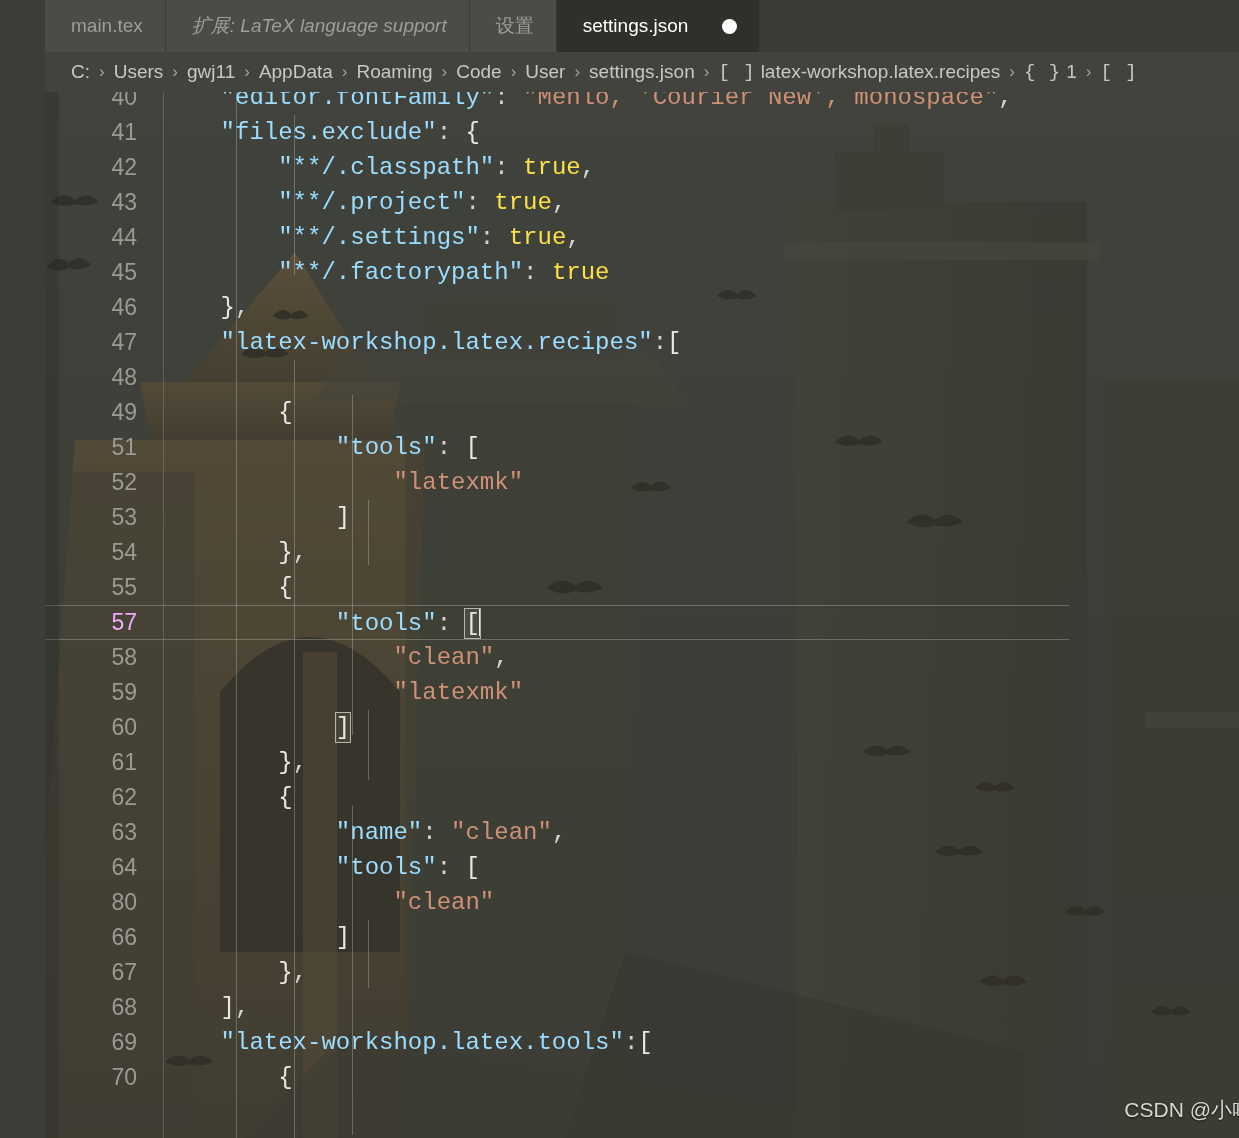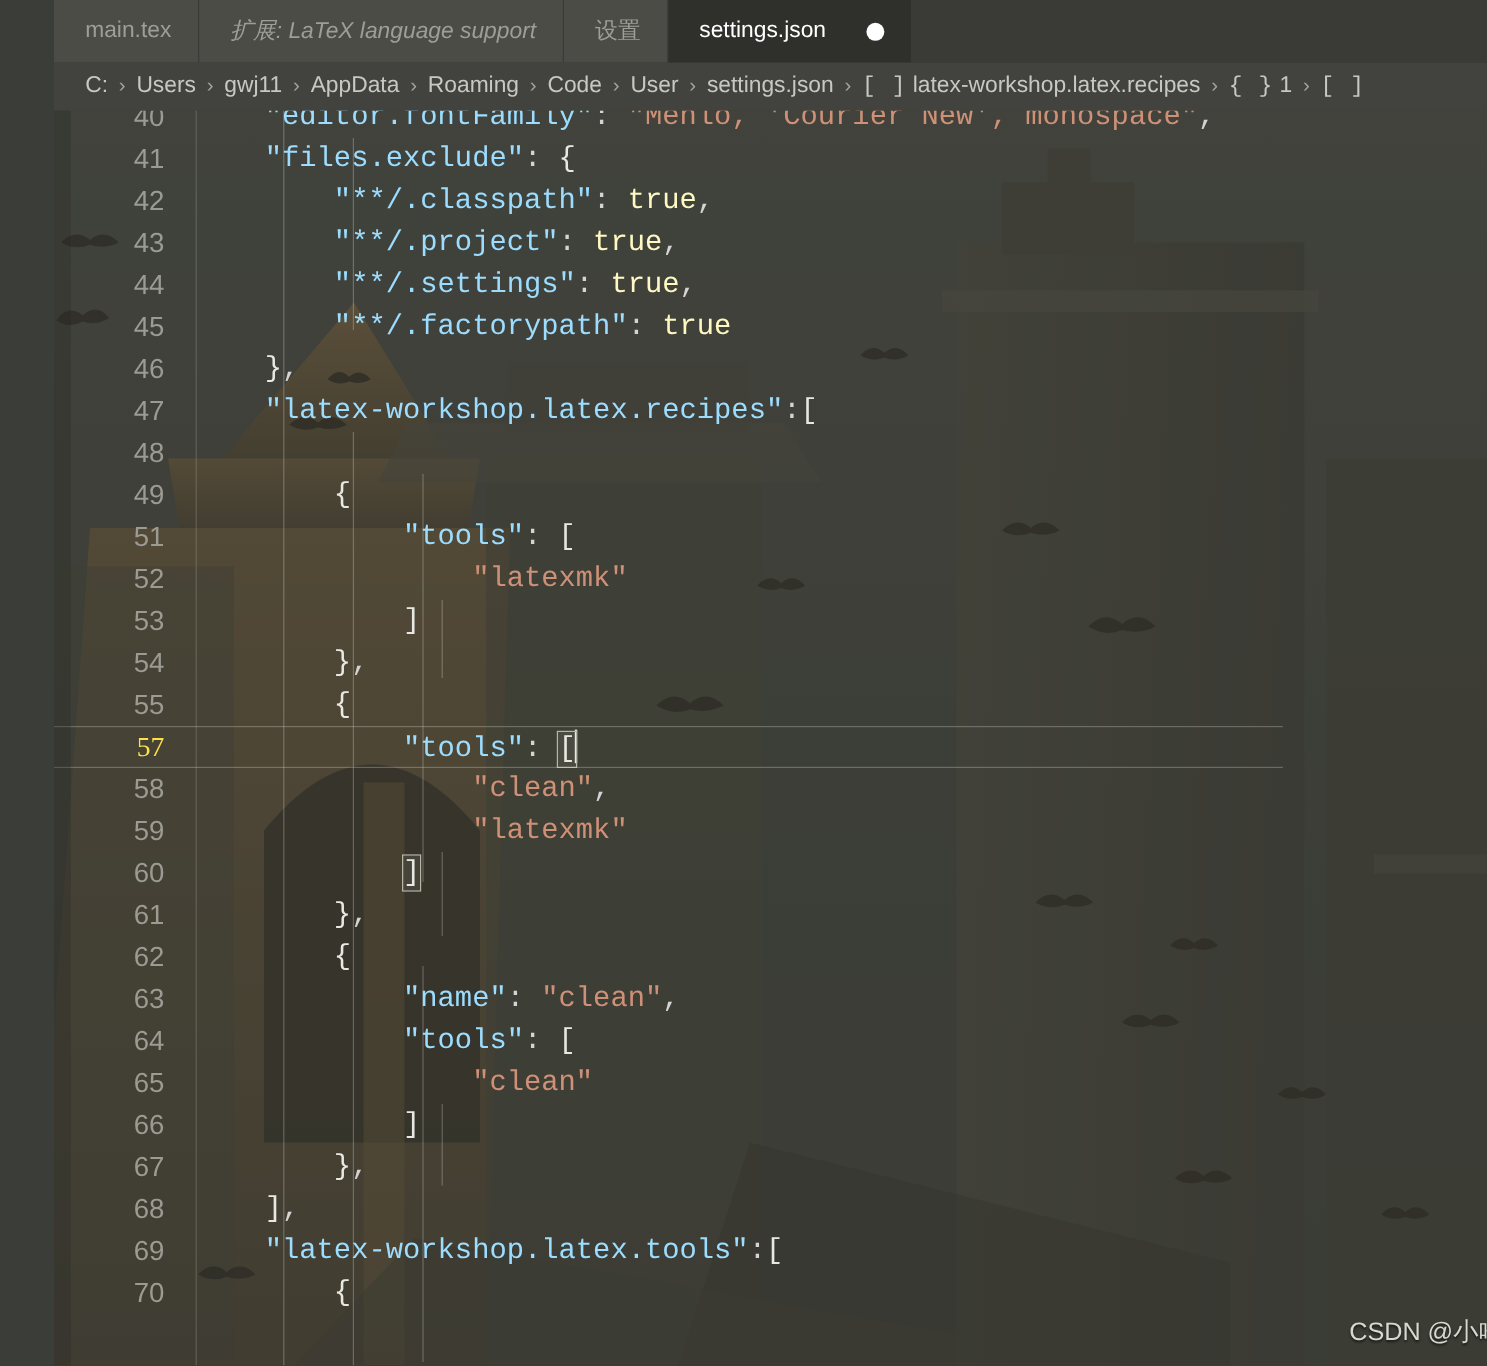--- a/index.html
+++ b/index.html
@@ -141,21 +141,21 @@
   .ln {
     width: 118px;
     min-width: 118px;
     text-align: right;
     padding-right: 26px;
     color: #9b9b94;
     font-size: 23px;
     font-family: "Liberation Sans", sans-serif;
     user-select: none;
   }
-  .line.current .ln { color: #fde047; font-family: Liberation Serif, serif; }
+  .line.current .ln { color: #f0abfc; }
 
   .code {
     flex: 1 1 auto;
     white-space: pre;
     color: #d4d4d4;
     position: relative;
   }
 
   
   .guides {
@@ -167,21 +167,21 @@
   }
   .guide {
     position: absolute;
     width: 1px;
     background: rgba(220,220,215,.30);
   }
 
   
   .k   { color: #9cdcfe; }   
   .s   { color: #ce9178; }   
-  .b   { color: #fef9c3; }   
+  .b   { color: #fde047; }   
   .p   { color: #d4d4d4; }   
   .br  { color: #e8e8e3; }   
 
   .match {
     outline: 1px solid #b5b5a8;
     background: rgba(140,140,120,.18);
     padding: 1px 0;
   }
 
   .caret {
@@ -479,21 +479,21 @@
         <span class="ln">63</span>
         <span class="code"><span class="p">            </span><span class="k">"name"</span><span class="p">: </span><span class="s">"clean"</span><span class="p">,</span></span>
       </div>
 
       <div class="line">
         <span class="ln">64</span>
         <span class="code"><span class="p">            </span><span class="k">"tools"</span><span class="p">: </span><span class="br">[</span></span>
       </div>
 
       <div class="line">
-        <span class="ln">65</span>
+        <span class="ln">80</span>
         <span class="code"><span class="p">                </span><span class="s">"clean"</span></span>
       </div>
 
       <div class="line">
         <span class="ln">66</span>
         <span class="code"><span class="p">            </span><span class="br">]</span></span>
       </div>
 
       <div class="line">
         <span class="ln">67</span>

